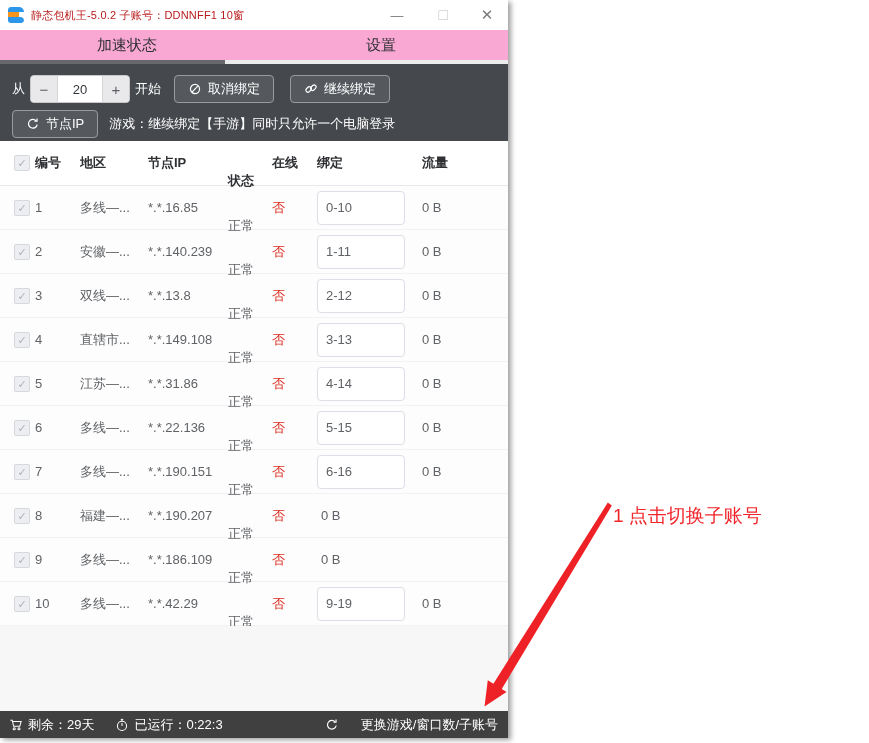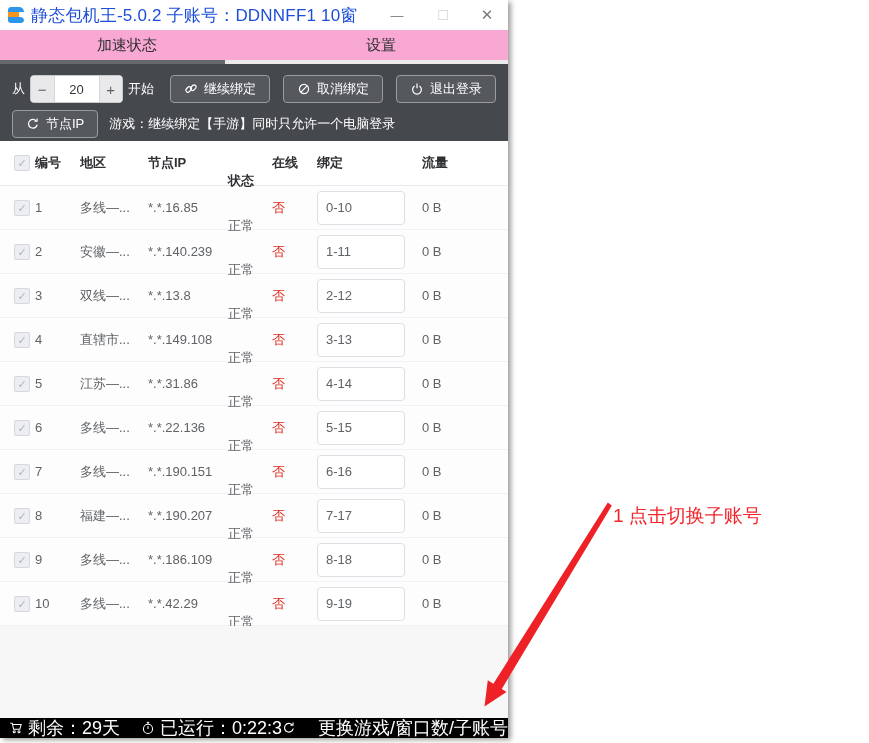--- a/index.html
+++ b/index.html
@@ -12,21 +12,21 @@
     background: #fff; box-shadow: 3px 2px 5px rgba(0,0,0,.38); display: flex; flex-direction: column; }
 
   
   .titlebar { height: 30px; display: flex; align-items: center; padding-left: 8px;
     background:#fff; flex: none; position: relative; }
   .app-icon { width: 16px; height: 16px; border-radius: 3px; overflow: hidden;
     margin-right: 7px; display: flex; flex-direction: column; flex: none; }
   .app-icon .b1 { height: 5px; background: #2b96ea; border-radius: 2px 6px 0 0; }
   .app-icon .b2 { height: 5px; background: #f7941d; width: 11px; }
   .app-icon .b3 { height: 6px; background: #2b96ea; border-radius: 0 6px 3px 0; }
-  .window-title { font-size: 17px; color: #1d4ed8; letter-spacing: .2px; }
+  .window-title { font-size: 11px; color: #b91c1c; letter-spacing: .2px; }
   .win-controls { position: absolute; right: 0; top: 0; height: 30px; display: flex; align-items: center; }
   .win-btn { width: 46px; height: 30px; display: flex; align-items: center; justify-content: center;
     font-size: 13px; color: #7a7a7a; cursor: pointer; }
   .win-btn.maximize { color: #d4d4d4; }
   .win-btn.close { width: 42px; font-size: 15px; }
 
   
   .tabbar { height: 34px; flex: none; position: relative; display: flex; background: #f9a8d4; }
   .tab { width: 50%; text-align: center; line-height: 30px; font-size: 15px; color: #2f3033; cursor: pointer; }
   .tab-track { position: absolute; left: 0; bottom: 0; width: 100%; height: 4px; background: #ebebeb; }
@@ -69,22 +69,22 @@
   .checkbox { width: 16px; height: 16px; border: 1px solid #d5d8dd; border-radius: 2px;
     background: #eceef1; color: #aeb2b9; font-size: 11px; line-height: 14px; text-align: center;
     display: inline-block; cursor: pointer; }
   .bind-input { width: 88px; height: 28px; border: 1px solid #dcdfe6; border-radius: 4px;
     padding: 16px 8px; font-size: 13px; color: #5f6266; outline: none; background: #fff;
     font-family: "Liberation Sans", "DejaVu Sans", sans-serif; }
 
   .footer-space { flex: 1; background: #f7f7f7; }
 
   
-  .statusbar { flex: none; height: 20px; background: #000000; display: flex; align-items: center;
-    padding: 0 10px 0 9px; color: #fff; font-size: 18px; }
+  .statusbar { flex: none; height: 27px; background: #404040; display: flex; align-items: center;
+    padding: 0 10px 0 9px; color: #fff; font-size: 13px; }
   .sb-item { display: inline-flex; align-items: center; gap: 5px; white-space: nowrap; }
   .sb-item + .sb-item { margin-left: 21px; }
   .sb-right { margin-left: auto; display: inline-flex; align-items: center; gap: 22px;
     cursor: pointer; white-space: nowrap; }
 
   
   .annotation-layer { position: absolute; left: 1px; top: 0; width: 869px; height: 743px; pointer-events: none; }
   .annotation-text { position: absolute; left: 612px; top: 503px; font-size: 19px; color: #f1262c; white-space: nowrap; }
 </style>
 </head>
@@ -118,43 +118,36 @@
     <div class="toolbar">
       <div class="tb-row">
         <span class="tb-label">从</span>
         <div class="stepper">
           <button class="step-minus">−</button>
           <input value="20" style="">
           <button class="step-plus">+</button>
         </div>
         <span class="tb-label">开始</span>
 
+        <button class="tb-btn">
+          <svg class="icon-svg" viewBox="0 0 16 16" fill="none" stroke="#ffffff" stroke-width="1.4">
+            <circle cx="8" cy="8" r="5.2"></circle>
+            <line x1="4.5" y1="11.5" x2="11.5" y2="4.5"></line>
+          </svg>
+          <span>取消绑定</span>
+        </button>
+
         <button class="tb-btn first">
           <svg class="icon-svg" viewBox="0 0 16 16" fill="none" stroke="#ffffff" stroke-width="1.4">
             <rect x="1.8" y="6.2" width="7" height="4.6" rx="2.3" transform="rotate(-45 5.3 8.5)"></rect>
             <rect x="7.2" y="4.2" width="7" height="4.6" rx="2.3" transform="rotate(-45 10.7 6.5)"></rect>
           </svg>
           <span>继续绑定</span>
         </button>
 
-        <button class="tb-btn">
-          <svg class="icon-svg" viewBox="0 0 16 16" fill="none" stroke="#ffffff" stroke-width="1.4">
-            <circle cx="8" cy="8" r="5.2"></circle>
-            <line x1="4.5" y1="11.5" x2="11.5" y2="4.5"></line>
-          </svg>
-          <span>取消绑定</span>
-        </button>
-
-        <button class="tb-btn">
-          <svg class="icon-svg" viewBox="0 0 16 16" fill="none" stroke="#ffffff" stroke-width="1.4">
-            <path d="M5.2 4.6a5 5 0 1 0 5.6 0"></path>
-            <line x1="8" y1="1.6" x2="8" y2="7.2"></line>
-          </svg>
-          <span>退出登录</span>
-        </button>
       </div>
 
       <div class="tb-row">
         <button class="tb-btn ip">
           <svg class="icon-svg" viewBox="0 0 16 16" fill="none" stroke="#ffffff" stroke-width="1.4">
             <path d="M12.8 8.6a5 5 0 1 1-1.2-4.2"></path>
             <polyline points="12.6,1.8 12.6,4.8 9.6,4.8" fill="none"></polyline>
           </svg>
           <span>节点IP</span>
         </button>
@@ -251,32 +244,30 @@
         <span class="col-traffic">0 B</span>
       </div>
 
       <div class="t-row">
         <span class="col-cb"><span class="checkbox">✓</span></span>
         <span class="col-id">8</span>
         <span class="col-region">福建—...</span>
         <span class="col-ip">*.*.190.207</span>
         <span class="col-status">正常</span>
         <span class="col-online online-no">否</span>
-        <span class="col-bind"><input class="bind-input" value="7-17" style=""></span>
         <span class="col-traffic">0 B</span>
       </div>
 
       <div class="t-row">
         <span class="col-cb"><span class="checkbox">✓</span></span>
         <span class="col-id">9</span>
         <span class="col-region">多线—...</span>
         <span class="col-ip">*.*.186.109</span>
         <span class="col-status">正常</span>
         <span class="col-online online-no">否</span>
-        <span class="col-bind"><input class="bind-input" value="8-18" style=""></span>
         <span class="col-traffic">0 B</span>
       </div>
 
       <div class="t-row">
         <span class="col-cb"><span class="checkbox">✓</span></span>
         <span class="col-id">10</span>
         <span class="col-region">多线—...</span>
         <span class="col-ip">*.*.42.29</span>
         <span class="col-status">正常</span>
         <span class="col-online online-no">否</span>

